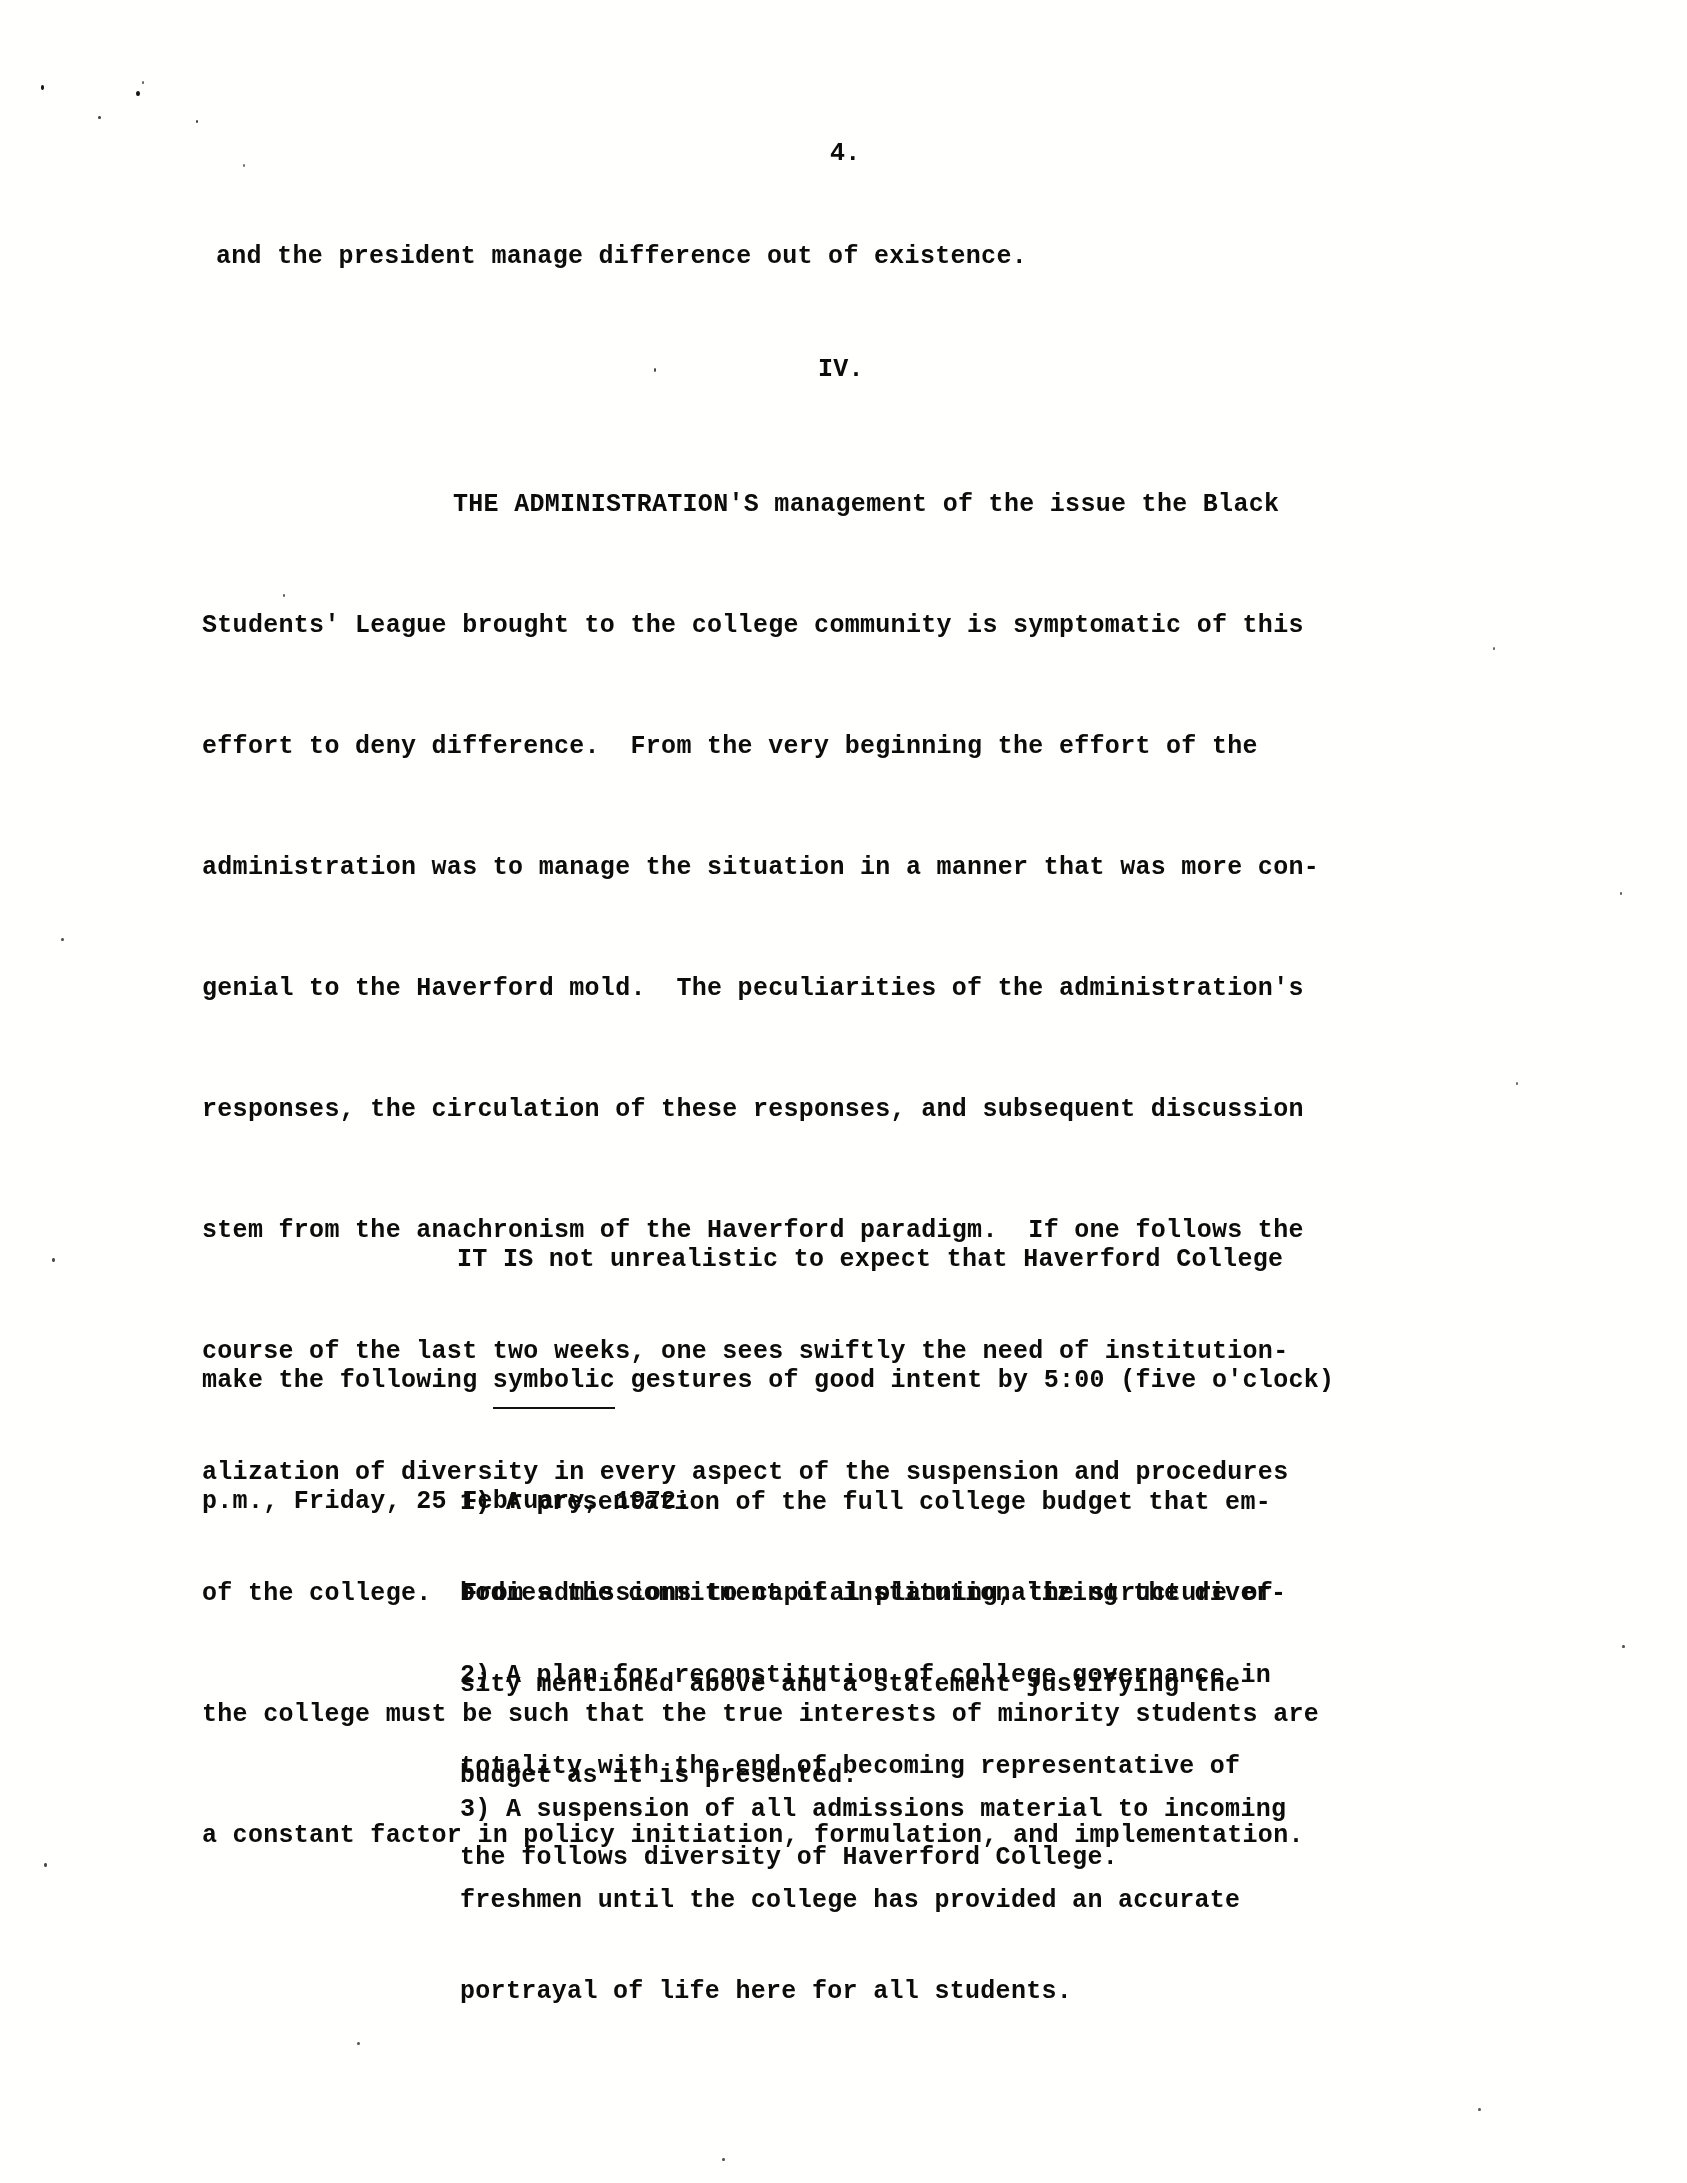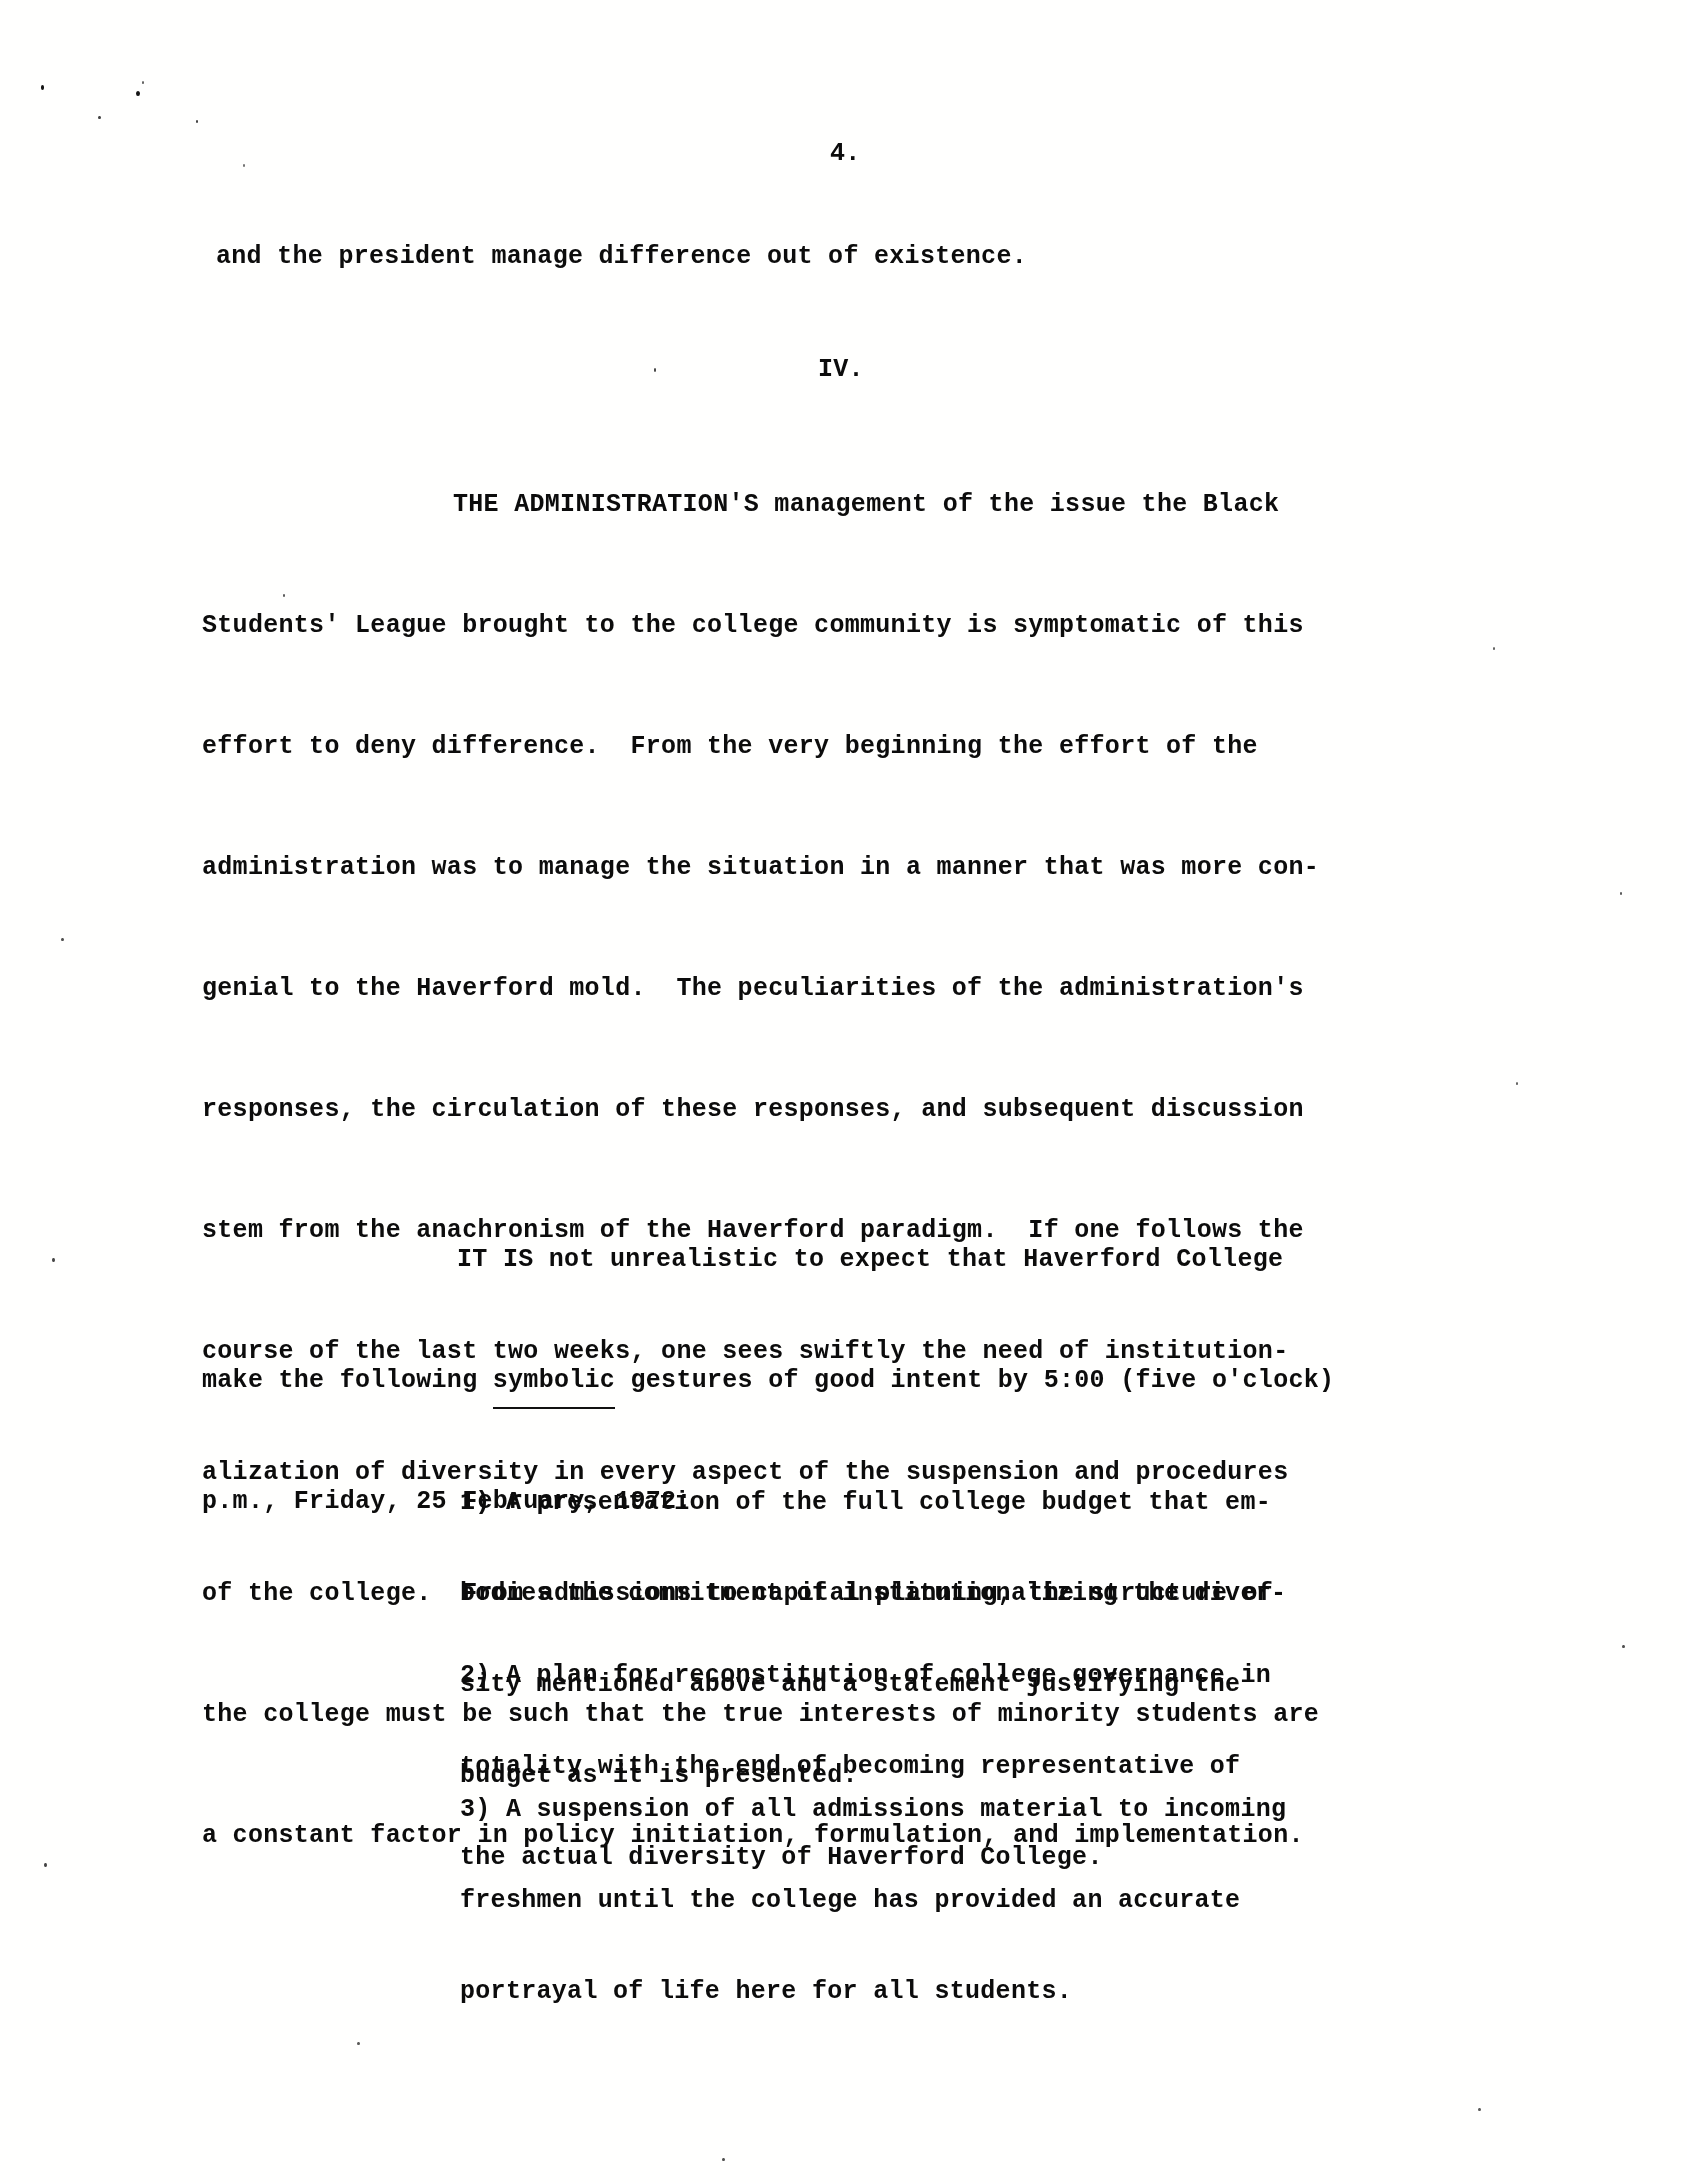--- a/index.html
+++ b/index.html
@@ -72,21 +72,21 @@
   <div class="demand demand1">
     <div class="lline">1) A presentation of the full college budget that em-</div>
     <div class="lline">bodies the commitment of institutionalizing the diver-</div>
     <div class="lline">sity mentioned above and a statement justifying the</div>
     <div class="lline">budget as it is presented.</div>
   </div>
 
   <div class="demand demand2">
     <div class="lline">2) A plan for reconstitution of college governance in</div>
     <div class="lline">totality with the end of becoming representative of</div>
-    <div class="lline">the actual diversity of Haverford College.</div>
+    <div class="lline">the follows diversity of Haverford College.</div>
   </div>
 
   <div class="demand demand3">
     <div class="lline">3) A suspension of all admissions material to incoming</div>
     <div class="lline">freshmen until the college has provided an accurate</div>
     <div class="lline">portrayal of life here for all students.</div>
   </div>
 
   <div class="speck" style="left:41px;  top:85px;  width:3.3px; height:4.6px;"></div>
   <div class="speck" style="left:98px; top:116px;  width:2.6px; height:3.3px; opacity:.8;"></div>

